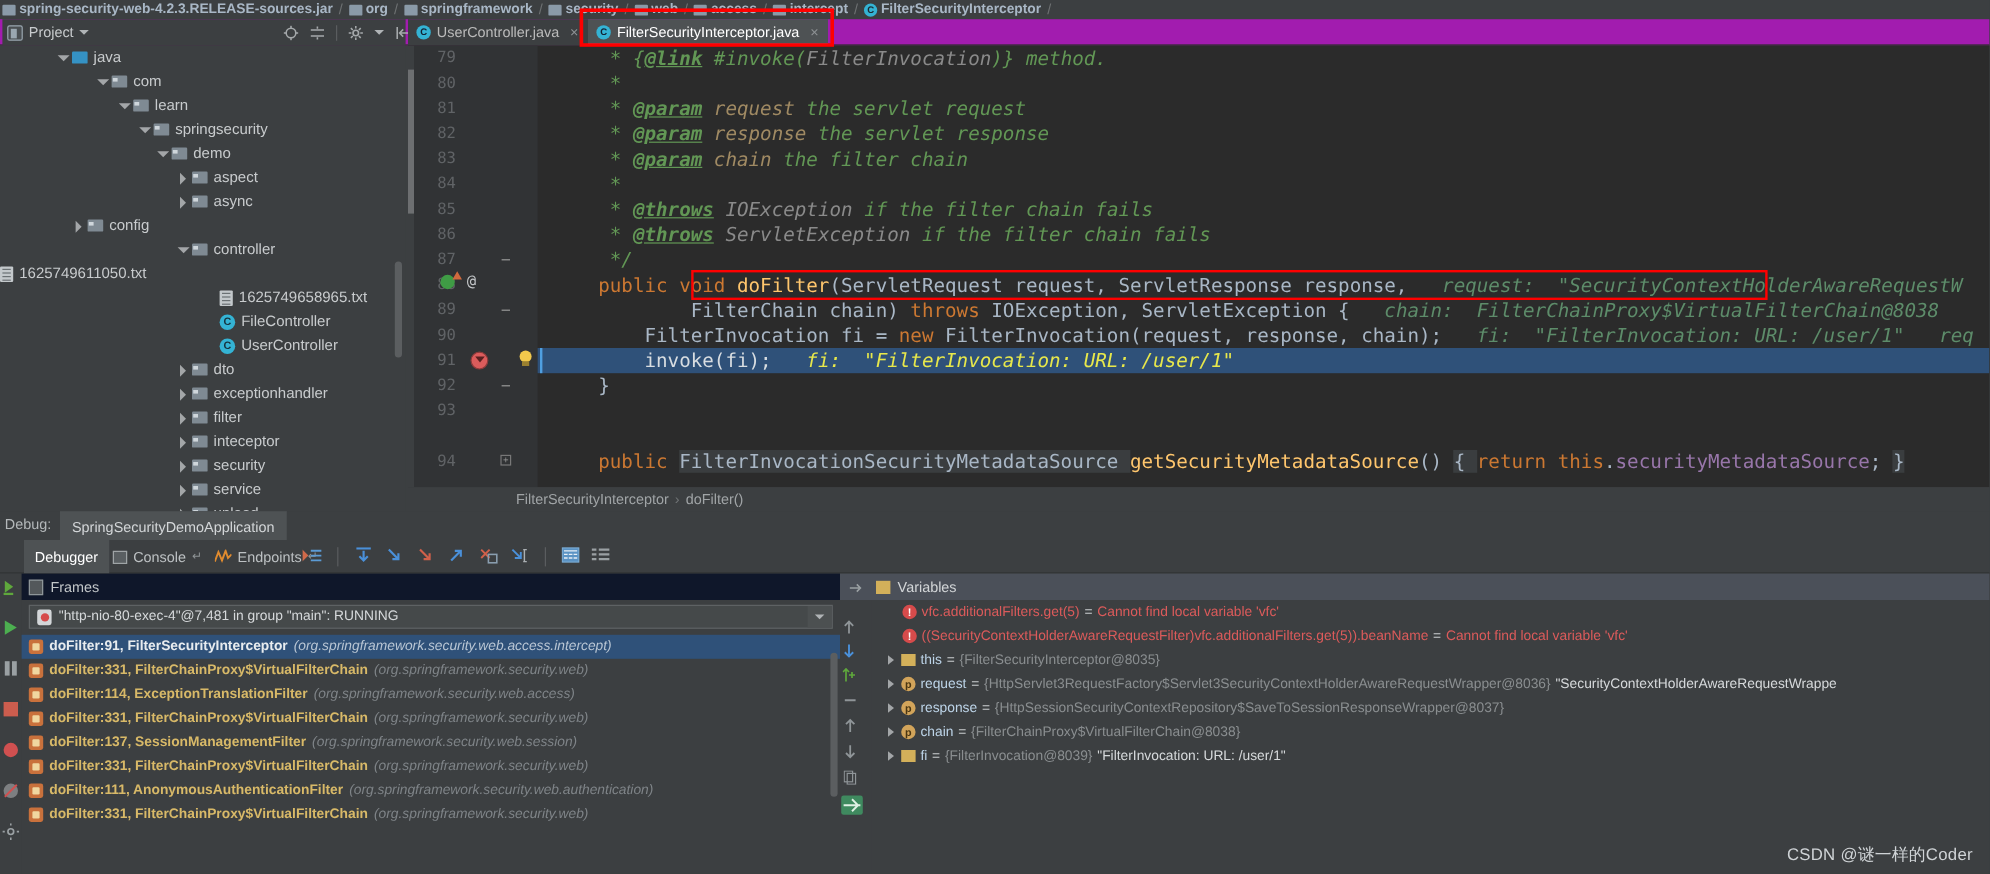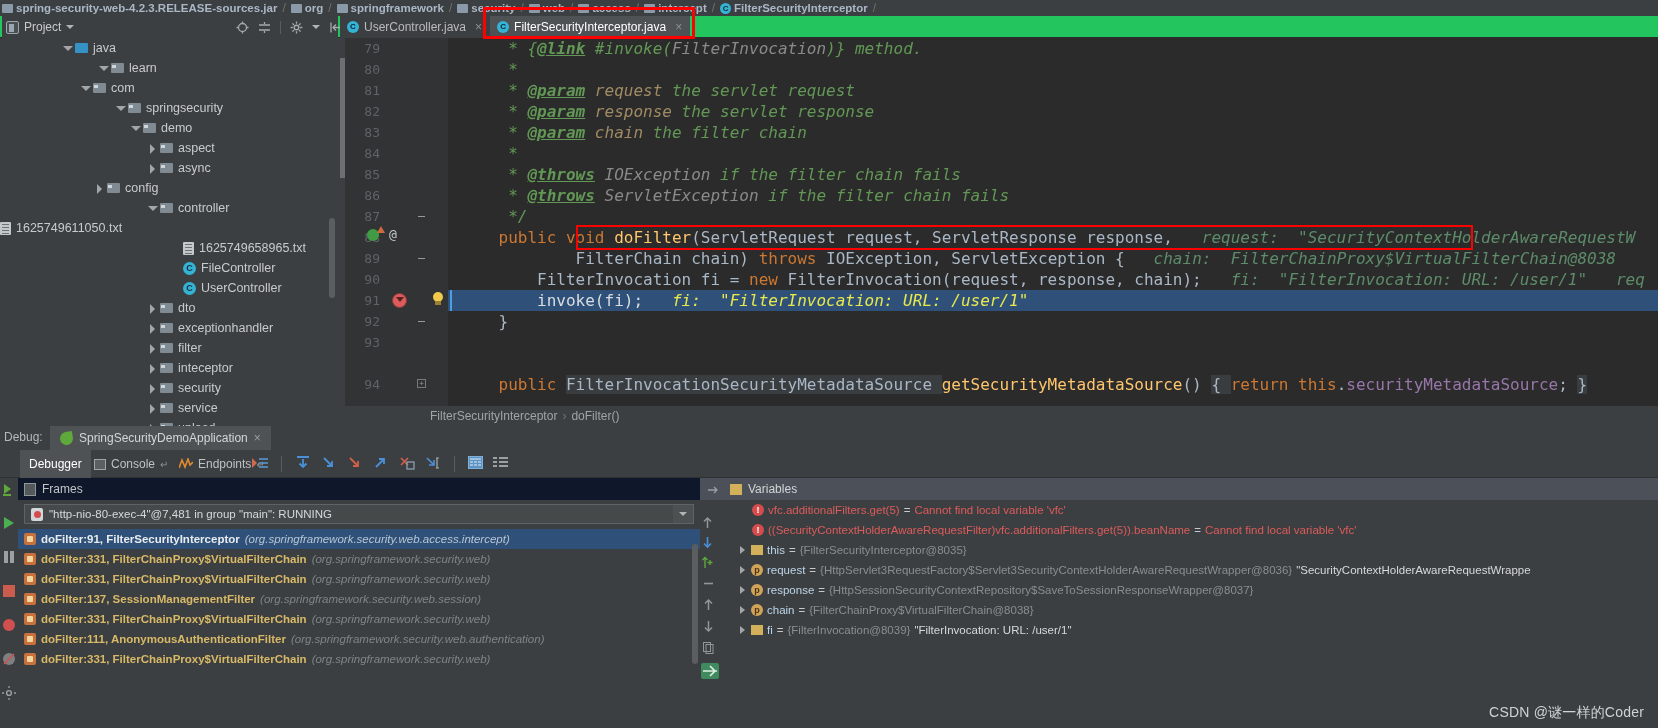--- a/index.html
+++ b/index.html
@@ -28,21 +28,21 @@
     display:inline-block; width:11px; height:11px; margin-right:3px; border-radius:50%;
     background:#34b3d4; color:#1c2a31; font-size:8px; line-height:11px; text-align:center;
     font-weight:bold;
   }
   .crumb-sep{ color:#6e7172; margin:0 5px; font-size:12px; }
   .crumb-txt{ font-weight:bold; font-size:11.5px; }
 
   
   .toolbar-row{
     position:absolute; left:0; top:16px; width:1658px; height:22px;
-    background:#22c55e; border-bottom:1px solid #2b2b2b;
+    background:#a21caf; border-bottom:1px solid #2b2b2b;
   }
   .project-chip{
     position:absolute; left:2px; top:0; height:22px; width:336px;
     display:flex; align-items:center; gap:5px; padding-left:4px;
     background:#3c3f41;
   }
   .proj-ico{
     width:13px; height:13px; border:1px solid #9aa7b0; border-radius:2px;
     position:relative; background:#4a4f52;
   }
@@ -179,21 +179,21 @@
   }
   .ed-crumb .sep{ color:#707476; }
 
   
   .debug-head{
     position:absolute; left:0; top:426px; width:1658px; height:24px; background:#3c3f41;
   }
   .debug-label{ position:absolute; left:4px; top:4px; font-size:12px; color:#b4b8ba; }
   .debug-tab{
     position:absolute; left:50px; top:0; height:24px; display:flex; align-items:center; gap:6px;
-    padding:0 10px; background:#4e5254; font-size:12px; color:#d3d6d8;
+    padding:0 10px; background:#4e5254; font-size:12px; color:#d3d6d8;flex-direction:column;
   }
   .leaf{
     width:13px;height:13px;border-radius:50% 0 50% 50%;background:#5fa83c; transform:rotate(-10deg);
   }
   .debug-tab .x{ color:#9a9e9f; font-size:12px; }
 
   .tools-row{
     position:absolute; left:0; top:450px; width:1658px; height:28px; background:#3c3f41;
     border-bottom:1px solid #2f3133;
   }
@@ -384,56 +384,56 @@
     </div>
     <div class="tab active">
       <span class="cls">C</span>
       <span>FilterSecurityInterceptor.java</span>
       <span class="x">×</span>
     </div>
   </div>
   <div class="tab-highlight"></div>
 
   <div class="tree">
-    <div class="trow" style="padding-left:62px">
+    <div class="trow" style="padding-left:47px">
       <span class="twist down"></span>
       <span class="ic-folder src"></span>
       <span class="tlabel">java</span>
     </div>
+    <div class="trow" style="padding-left:80px">
+      <span class="twist down"></span>
+      <span class="ic-folder"></span>
+      <span class="tlabel">com</span>
+    </div>
     <div class="trow" style="padding-left:98px">
       <span class="twist down"></span>
       <span class="ic-folder"></span>
       <span class="tlabel">learn</span>
     </div>
-    <div class="trow" style="padding-left:80px">
-      <span class="twist down"></span>
-      <span class="ic-folder"></span>
-      <span class="tlabel">com</span>
-    </div>
     <div class="trow" style="padding-left:115px">
       <span class="twist down"></span>
       <span class="ic-folder"></span>
       <span class="tlabel">springsecurity</span>
     </div>
     <div class="trow" style="padding-left:130px">
       <span class="twist down"></span>
       <span class="ic-folder"></span>
       <span class="tlabel">demo</span>
     </div>
     <div class="trow" style="padding-left:147px">
       <span class="twist right"></span>
       <span class="ic-folder"></span>
       <span class="tlabel">aspect</span>
     </div>
     <div class="trow" style="padding-left:147px">
       <span class="twist right"></span>
       <span class="ic-folder"></span>
       <span class="tlabel">async</span>
     </div>
-    <div class="trow" style="padding-left:94px">
+    <div class="trow" style="padding-left:60px">
       <span class="twist right"></span>
       <span class="ic-folder"></span>
       <span class="tlabel">config</span>
     </div>
     <div class="trow" style="padding-left:147px">
       <span class="twist down"></span>
       <span class="ic-folder"></span>
       <span class="tlabel">controller</span>
     </div>
     <div class="trow" style="">
@@ -705,20 +705,25 @@
         <span class="fm">doFilter:91, FilterSecurityInterceptor</span>
         <span class="pkg">(org.springframework.security.web.access.intercept)</span>
       </div>
       <div class="frame-row">
         <span class="fr-ic"></span>
         <span class="fm">doFilter:331, FilterChainProxy$VirtualFilterChain</span>
         <span class="pkg">(org.springframework.security.web)</span>
       </div>
       <div class="frame-row">
         <span class="fr-ic"></span>
+        <span class="fm">doFilter:114, ExceptionTranslationFilter</span>
+        <span class="pkg">(org.springframework.security.web.access)</span>
+      </div>
+      <div class="frame-row">
+        <span class="fr-ic"></span>
         <span class="fm">doFilter:331, FilterChainProxy$VirtualFilterChain</span>
         <span class="pkg">(org.springframework.security.web)</span>
       </div>
       <div class="frame-row">
         <span class="fr-ic"></span>
         <span class="fm">doFilter:137, SessionManagementFilter</span>
         <span class="pkg">(org.springframework.security.web.session)</span>
       </div>
       <div class="frame-row">
         <span class="fr-ic"></span>

